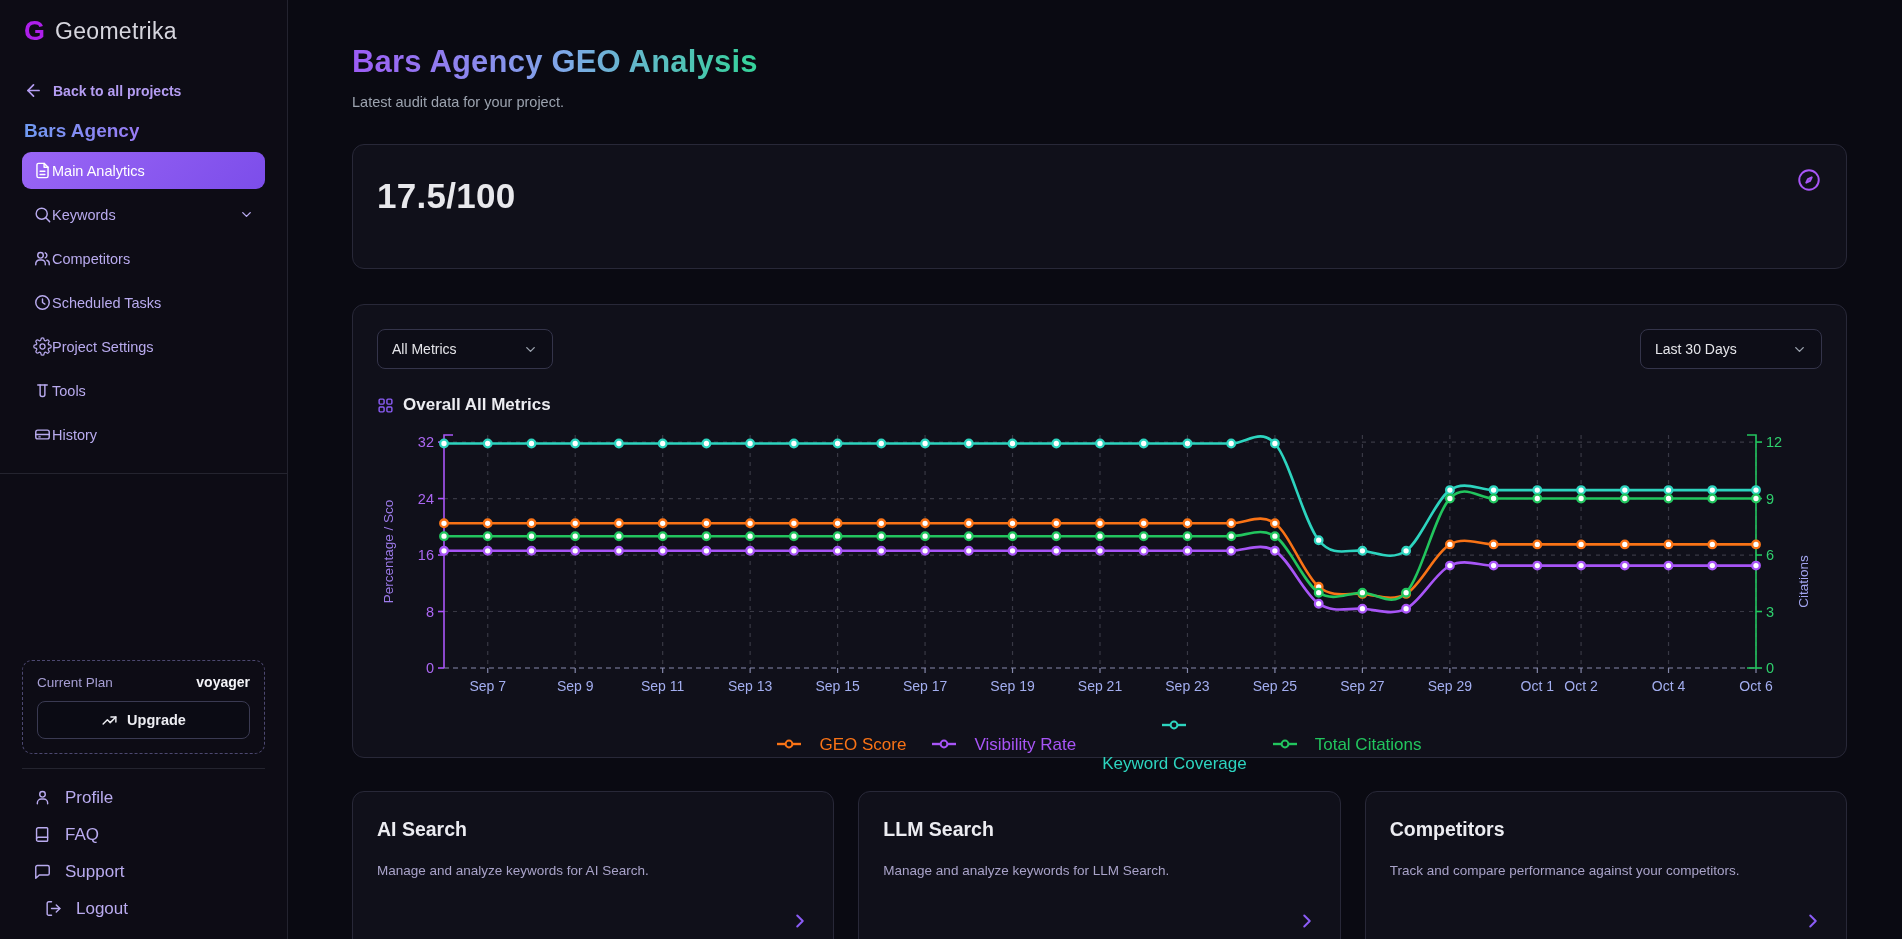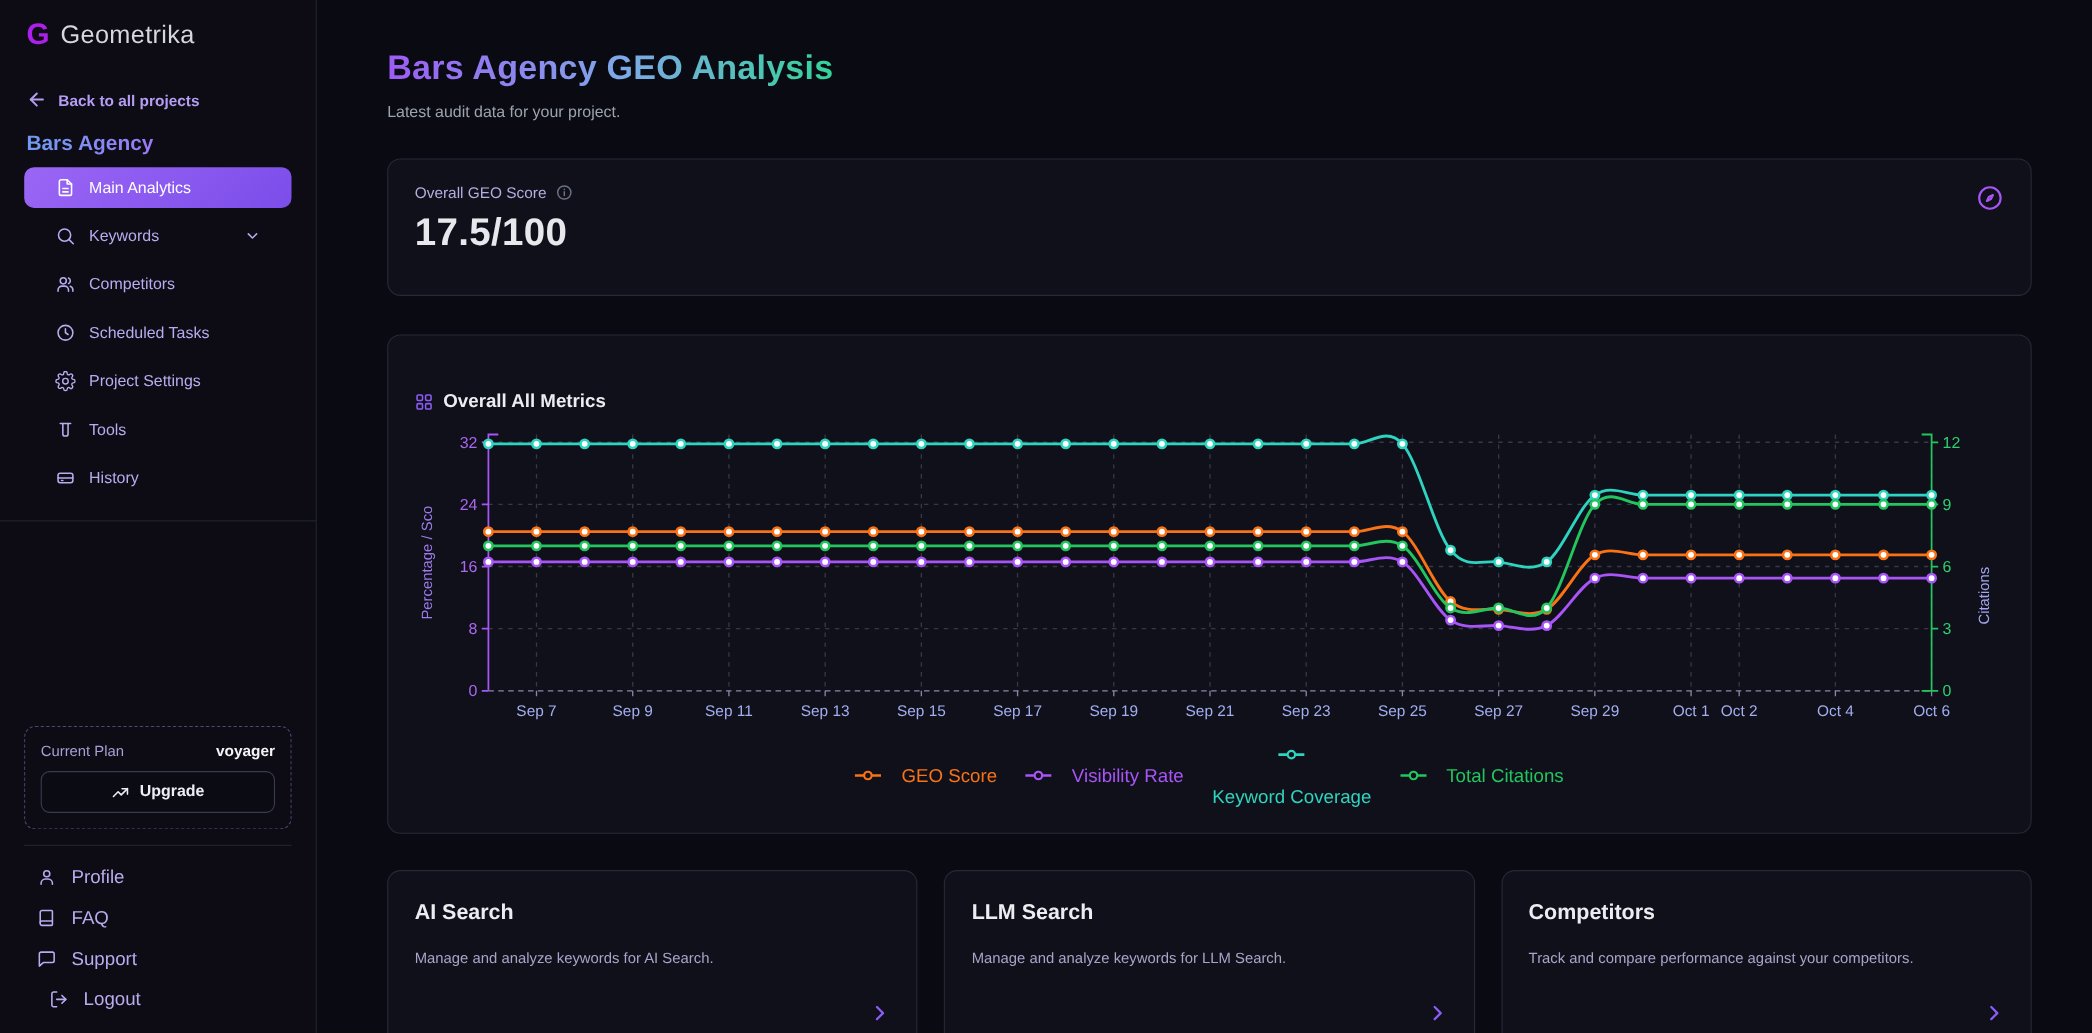--- a/index.html
+++ b/index.html
@@ -28,22 +28,22 @@
   }
   .project-name {
     margin:20px 24px 10px 24px;
     font-size:19px; font-weight:600;
     background:linear-gradient(90deg,#6f9bf2 0%,#9a7bf5 100%);
     -webkit-background-clip:text; background-clip:text; color:transparent;
     width:fit-content;
   }
   .nav { padding:0 22px; display:flex; flex-direction:column; gap:7px; }
   .nav-item {
-    display:flex; align-items:center; gap:12px;
-    height:37px; padding:0 28px; border-radius:9px;
+    display:flex; align-items:center; 
+    height:37px; padding:0 11px; border-radius:9px;
     color:#b9abef; font-size:14.5px; font-weight:500; cursor:pointer;
   }
   .nav-item .icon { display:flex; }
   .nav-item.active {
     background:linear-gradient(135deg,#9a66f5,#7c4dea);
     color:#ffffff;
   }
   .nav-item .spacer { flex:1; }
   .sb-divider-full { border-top:1px solid #24242f; margin-top:20px; }
   .sb-bottom { margin-top:auto; padding:0 22px; }
@@ -267,40 +267,48 @@
         </div>
       </div>
   </div>
 </aside>
 
 <main class="main">
   <h1 class="page-title">Bars Agency GEO Analysis</h1>
   <p class="page-subtitle">Latest audit data for your project.</p>
 
   <section class="card score-card">
-    <div class="score-label-row">
-      <span>Overall GEO Score</span>
-      <span style="display:flex;color:#6b7280">
-        <svg class="ic" width="16" height="16" viewBox="0 0 24 24" fill="none" stroke="currentColor" stroke-width="2" stroke-linecap="round">
-            <circle cx="12" cy="12" r="9"></circle>
-            <path d="M12 11v5"></path>
-            <path d="M12 7.5v.5"></path>
-          </svg>
-      </span>
-    </div>
     <div class="score-value">17.5/100</div>
     <span class="compass">
       <svg class="ic" width="26" height="26" viewBox="0 0 24 24" fill="none" stroke="currentColor" stroke-width="1.8" stroke-linecap="round" stroke-linejoin="round">
           <circle cx="12" cy="12" r="9"></circle>
           <path d="M14.5 9.5l-1.6 3.4-3.4 1.6 1.6-3.4z"></path>
         </svg>
     </span>
   </section>
 
   <section class="card chart-card">
+    <div class="controls-row">
+      <div class="select metrics">
+        <span>All Metrics</span>
+        <span class="chev">
+          <svg class="ic" width="15" height="15" viewBox="0 0 24 24" fill="none" stroke="currentColor" stroke-width="2.2" stroke-linecap="round" stroke-linejoin="round">
+              <path d="M6 9l6 6 6-6"></path>
+            </svg>
+        </span>
+      </div>
+      <div class="select range">
+        <span>Last 30 Days</span>
+        <span class="chev">
+          <svg class="ic" width="15" height="15" viewBox="0 0 24 24" fill="none" stroke="currentColor" stroke-width="2.2" stroke-linecap="round" stroke-linejoin="round">
+              <path d="M6 9l6 6 6-6"></path>
+            </svg>
+        </span>
+      </div>
+    </div>
 
     <div class="chart-heading-row">
       <span class="grid-ic">
         <svg class="ic" width="17" height="17" viewBox="0 0 24 24" fill="none" stroke="currentColor" stroke-width="2">
             <rect x="3" y="3" width="7" height="7" rx="1.5"></rect>
             <rect x="14" y="3" width="7" height="7" rx="1.5"></rect>
             <rect x="3" y="14" width="7" height="7" rx="1.5"></rect>
             <rect x="14" y="14" width="7" height="7" rx="1.5"></rect>
           </svg>
       </span>

